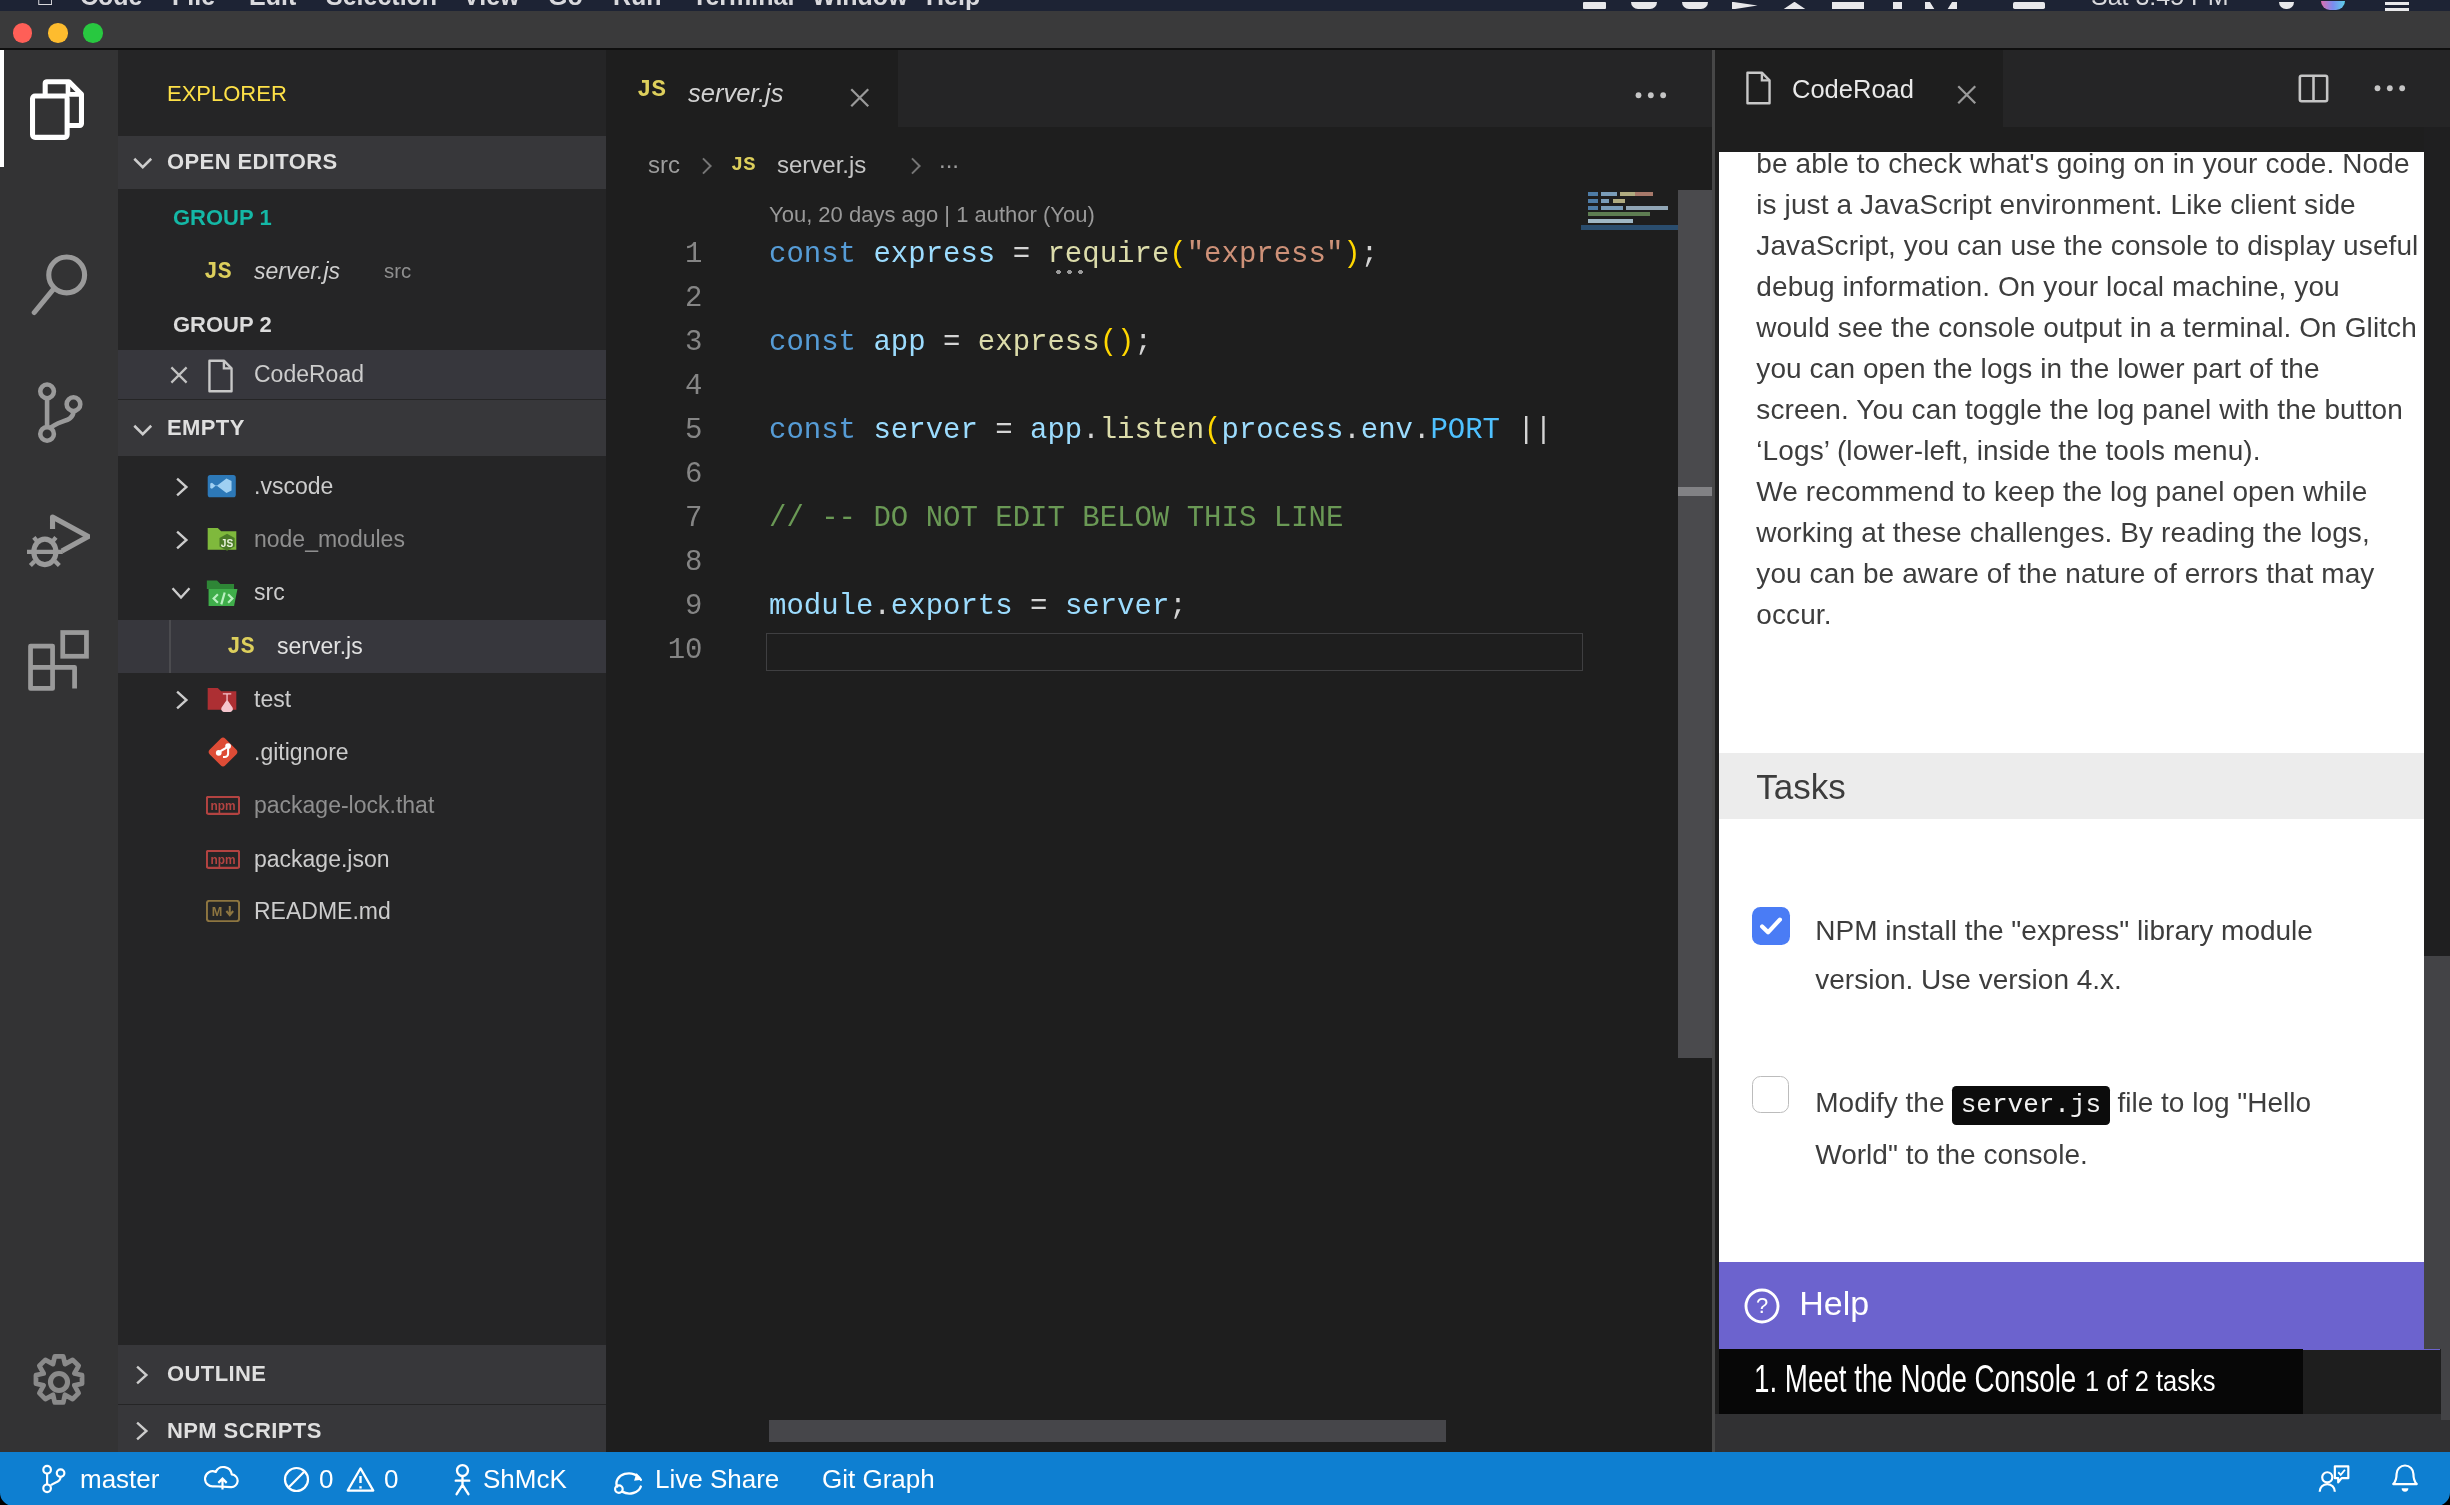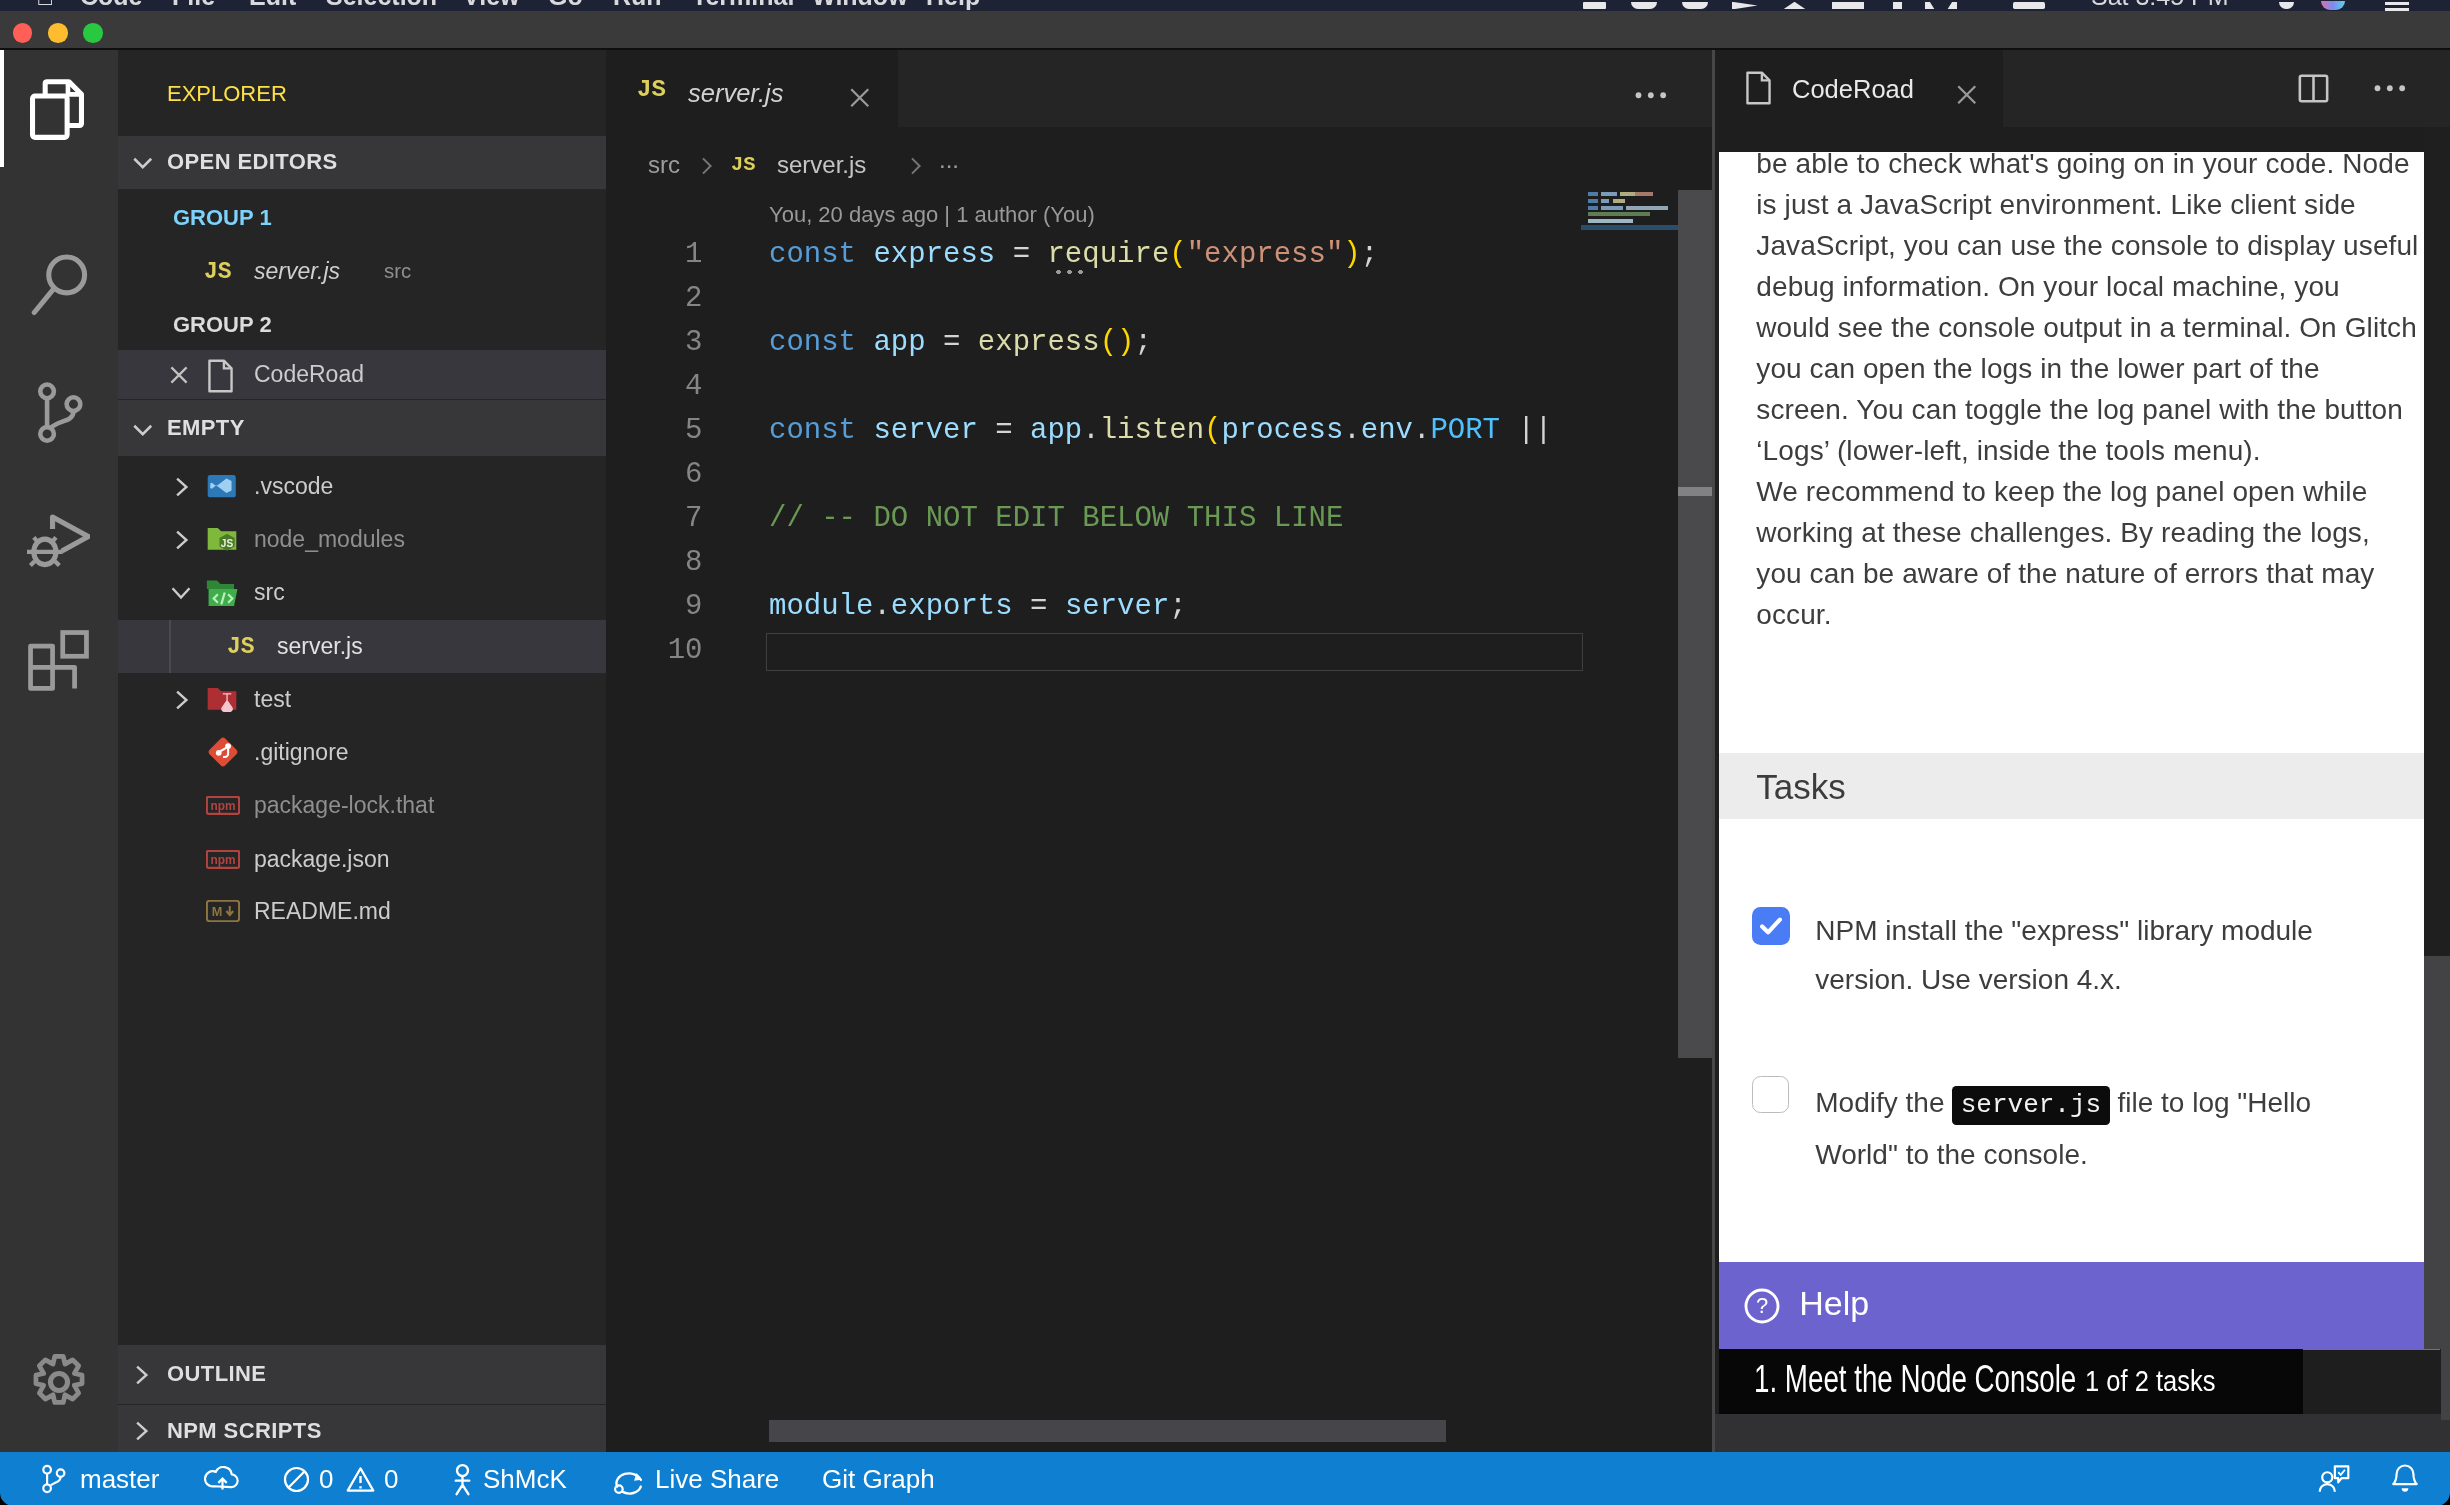--- a/index.html
+++ b/index.html
@@ -113,21 +113,21 @@
   <div class="abs" id="sidebar">
     <div style="position:absolute;left:49px;top:31px;color:#fde047;font-size:22px;">EXPLORER</div>
 
     <div class="sechead" style="top:86px;height:53px;">
       <svg style="position:absolute;left:12px;top:16px;" width="25.5" height="22" viewBox="0 0 30 26">
           <path d="M5 8 L15 18 L25 8" fill="none" stroke="#cccccc" stroke-width="3"></path>
         </svg>
       <div style="position:absolute;left:49px;top:12.8px;color:#dfdfdf;font-size:22px;font-weight:bold;letter-spacing:0.4px;">OPEN EDITORS</div>
     </div>
     <div class="srow" style="top:141px;">
-      <div class="lbl" style="left:55px;top:13.6px;font-weight:bold;color:#7dd3fc;font-size:22px;">GROUP 1</div>
+      <div class="lbl" style="left:55px;top:13.6px;font-weight:bold;color:#14b8a6;font-size:22px;">GROUP 1</div>
     </div>
     <div class="srow" style="top:195px;">
       <div class="lbl mono" style="left:86px;top:13.6px;color:#ddcf5c;font-weight:bold;font-size:23px;">JS</div>
       <div class="lbl" style="left:136px;top:12.8px;font-style:italic;color:#cfcfcf;">server.js</div>
       <div class="lbl dim" style="left:266px;top:15.3px;font-size:20.4px;">src</div>
     </div>
     <div class="srow" style="top:248px;">
       <div class="lbl" style="left:55px;top:13.6px;font-weight:bold;color:#dcdcdc;font-size:22px;">GROUP 2</div>
     </div>
     <div class="srow" style="top:300px;height:49px;background:#37373d;">

